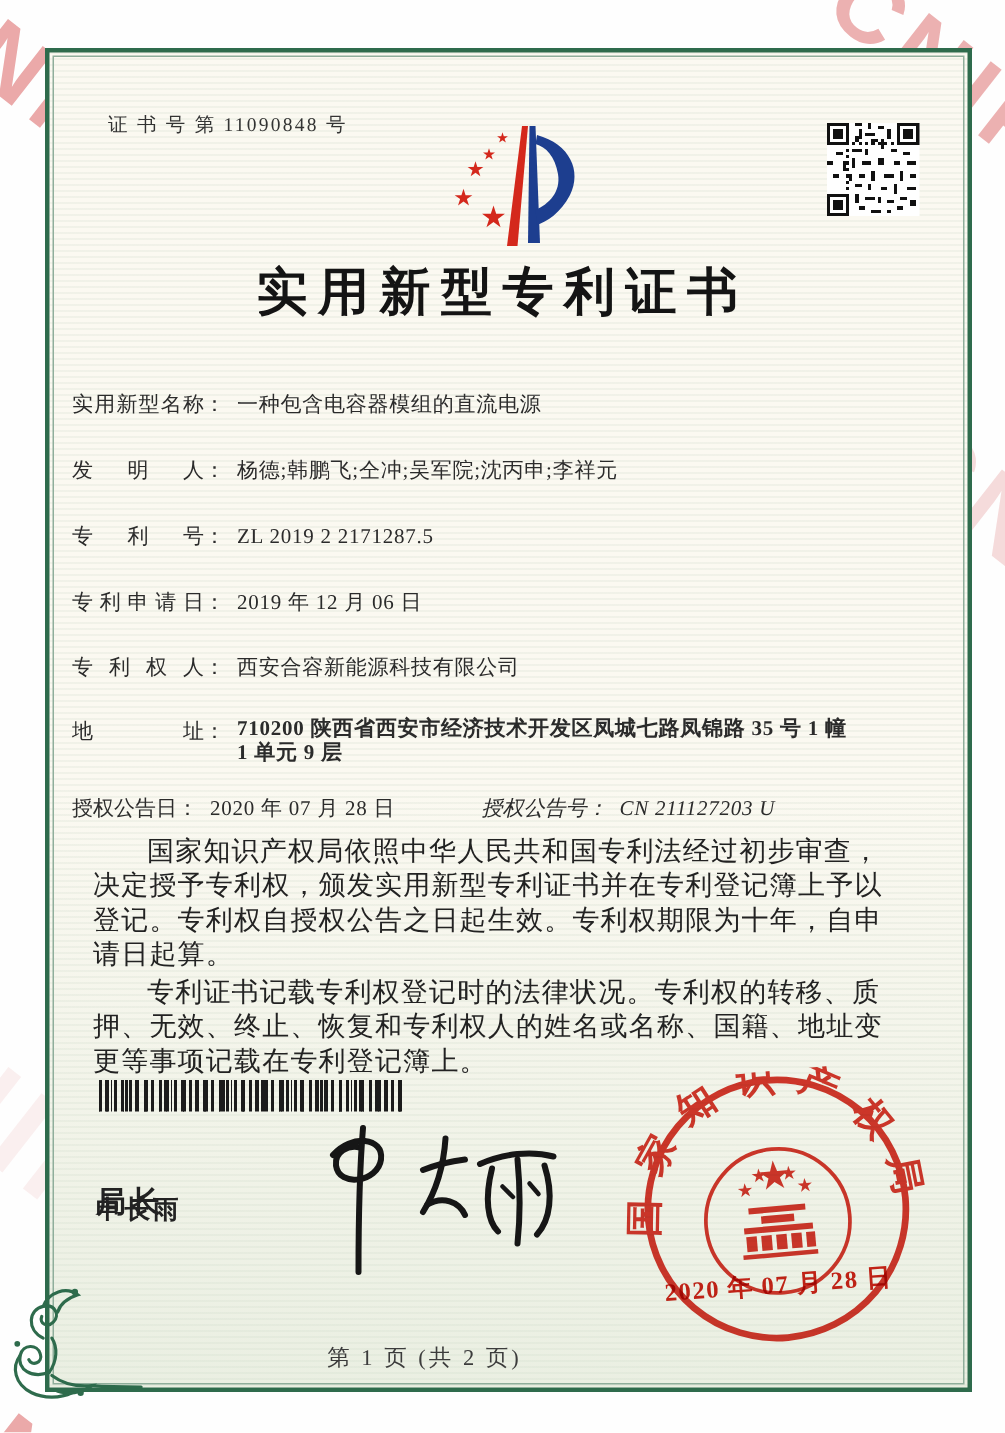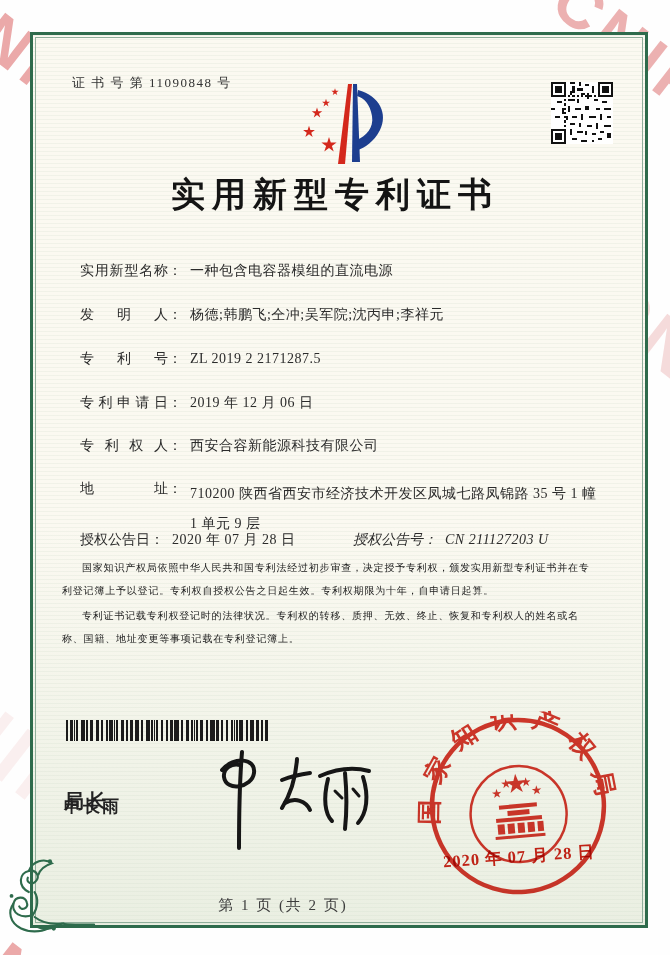--- a/index.html
+++ b/index.html
@@ -26,29 +26,29 @@
            repeating-linear-gradient(180deg, rgba(74,124,89,0.06) 0 1px, rgba(0,0,0,0) 1px 4px),
            #fbf9f1;}
   .frame-in{position:absolute;inset:2px;border:1px solid #8fae9b;pointer-events:none;}
   
   .cert-no{position:absolute;left:72px;top:74px;font-size:13px;letter-spacing:1.5px;color:#333;z-index:3;}
   .logo{position:absolute;left:282px;top:80px;width:108px;height:90px;z-index:3;}
   .qr{position:absolute;left:551px;top:82px;width:62px;height:62px;z-index:3;}
   .title{position:absolute;left:0;top:172px;width:670px;text-align:center;
          font-size:34px;font-weight:700;letter-spacing:7px;color:#141414;z-index:3;font-family:Liberation Serif, serif;}
   
-  .row{position:absolute;left:80px;width:545px;font-size:14px;line-height:20px;color:#2b2b2b;z-index:3;}
+  .row{position:absolute;left:48px;width:545px;font-size:14px;line-height:20px;color:#2b2b2b;z-index:3;}
   .lbl{display:inline-block;width:88px;text-align:justify;text-align-last:justify;vertical-align:top;}
   .colon{display:inline-block;vertical-align:top;}
   .val{display:inline-block;margin-left:8px;letter-spacing:0.5px;vertical-align:top;}
-  .val-wrap{width:414px;line-height:30px;}
+  .val-wrap{width:414px;line-height:16px;font-weight:bold;}
   .grant2{position:absolute;left:273px;top:0;font-style:italic;}
   
   .body-text{position:absolute;left:62px;top:556px;width:532px;z-index:3;}
-  .body-text p{margin:0 0 2px 0;font-size:10px;line-height:23px;text-indent:2em;
+  .body-text p{margin:0 0 2px 0;font-size:18px;line-height:23px;text-indent:2em;
                letter-spacing:0.8px;color:#222;}
   
   .barcode{position:absolute;left:66px;top:720px;width:202px;height:21px;z-index:3;
     background-image:
       repeating-linear-gradient(90deg,#1b1b1b 0 2px,transparent 2px 5px),
       repeating-linear-gradient(90deg,#1b1b1b 0 1px,transparent 1px 8px),
       repeating-linear-gradient(90deg,transparent 0 4px,#1b1b1b 4px 6px,transparent 6px 13px);}
   .signer-title{position:absolute;left:64px;top:788px;font-size:20px;font-weight:700;
                 letter-spacing:3px;z-index:3;color:#222;}
   .signer-name{position:absolute;left:64px;top:795px;font-size:17px;font-weight:700;

